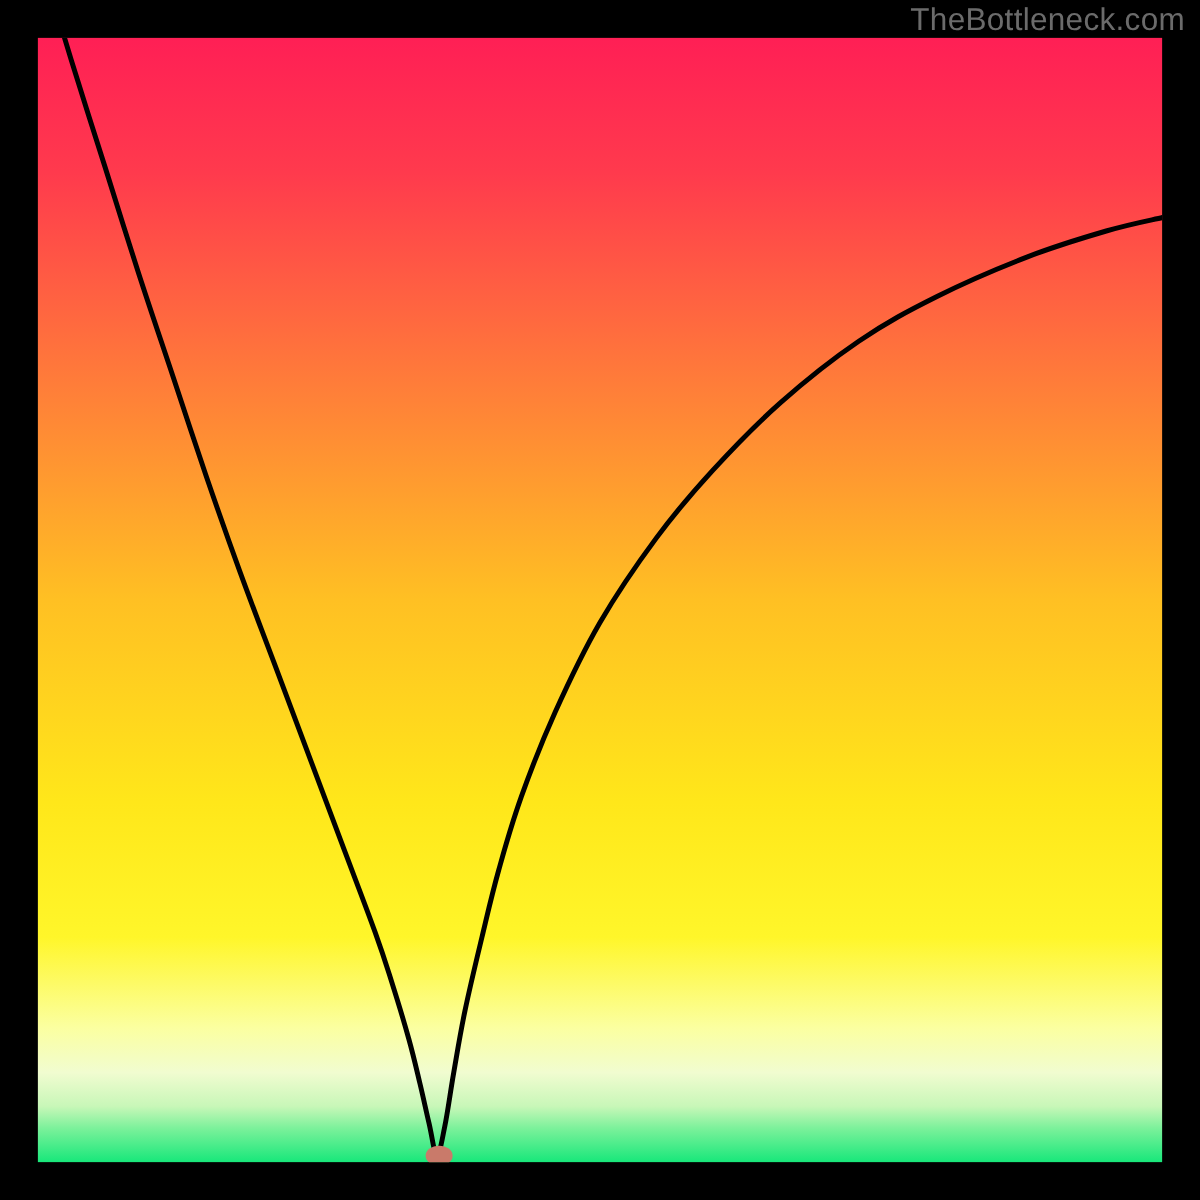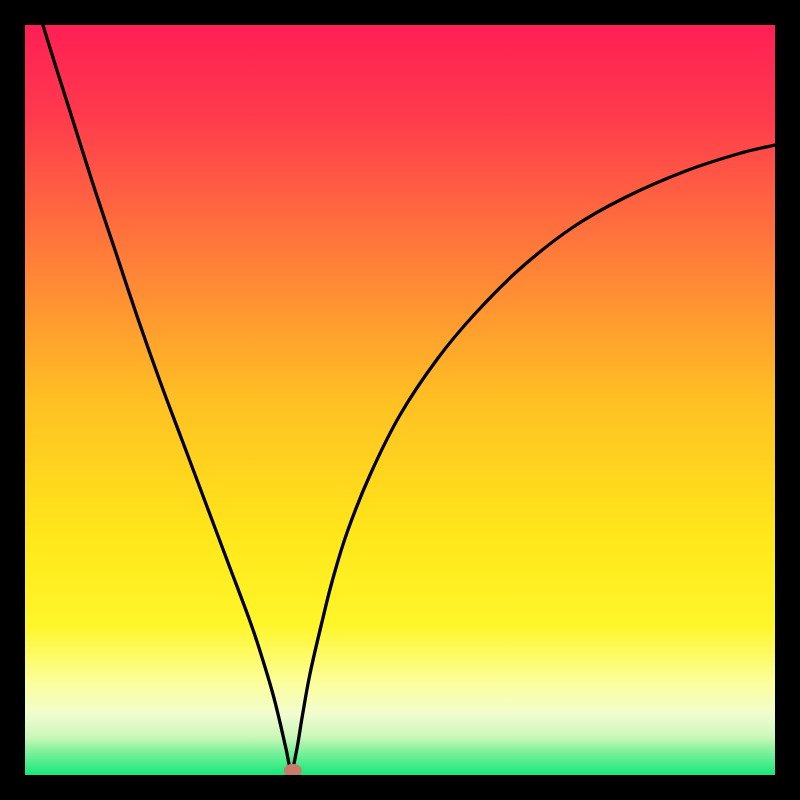--- a/index.html
+++ b/index.html
@@ -33,20 +33,21 @@
     font-size: 21px;
     font-weight: 500;
     letter-spacing: 0.2px;
   }
   svg { display: block; }
 </style>
 </head>
 <body>
 
 <div class="frame">
+  <div class="watermark">TheBottleneck.com</div>
 
   <div class="plot">
     <svg id="chart-svg" width="750" height="750" viewBox="0 0 750 750">
       <defs>
         <linearGradient id="bg-grad" x1="0" y1="0" x2="0" y2="1">
             <stop offset="0%" stop-color="#ff1f55"></stop>
             <stop offset="12%" stop-color="#ff3a4d"></stop>
             <stop offset="30%" stop-color="#ff7a3a"></stop>
             <stop offset="50%" stop-color="#ffc023"></stop>
             <stop offset="68%" stop-color="#ffe71a"></stop>

